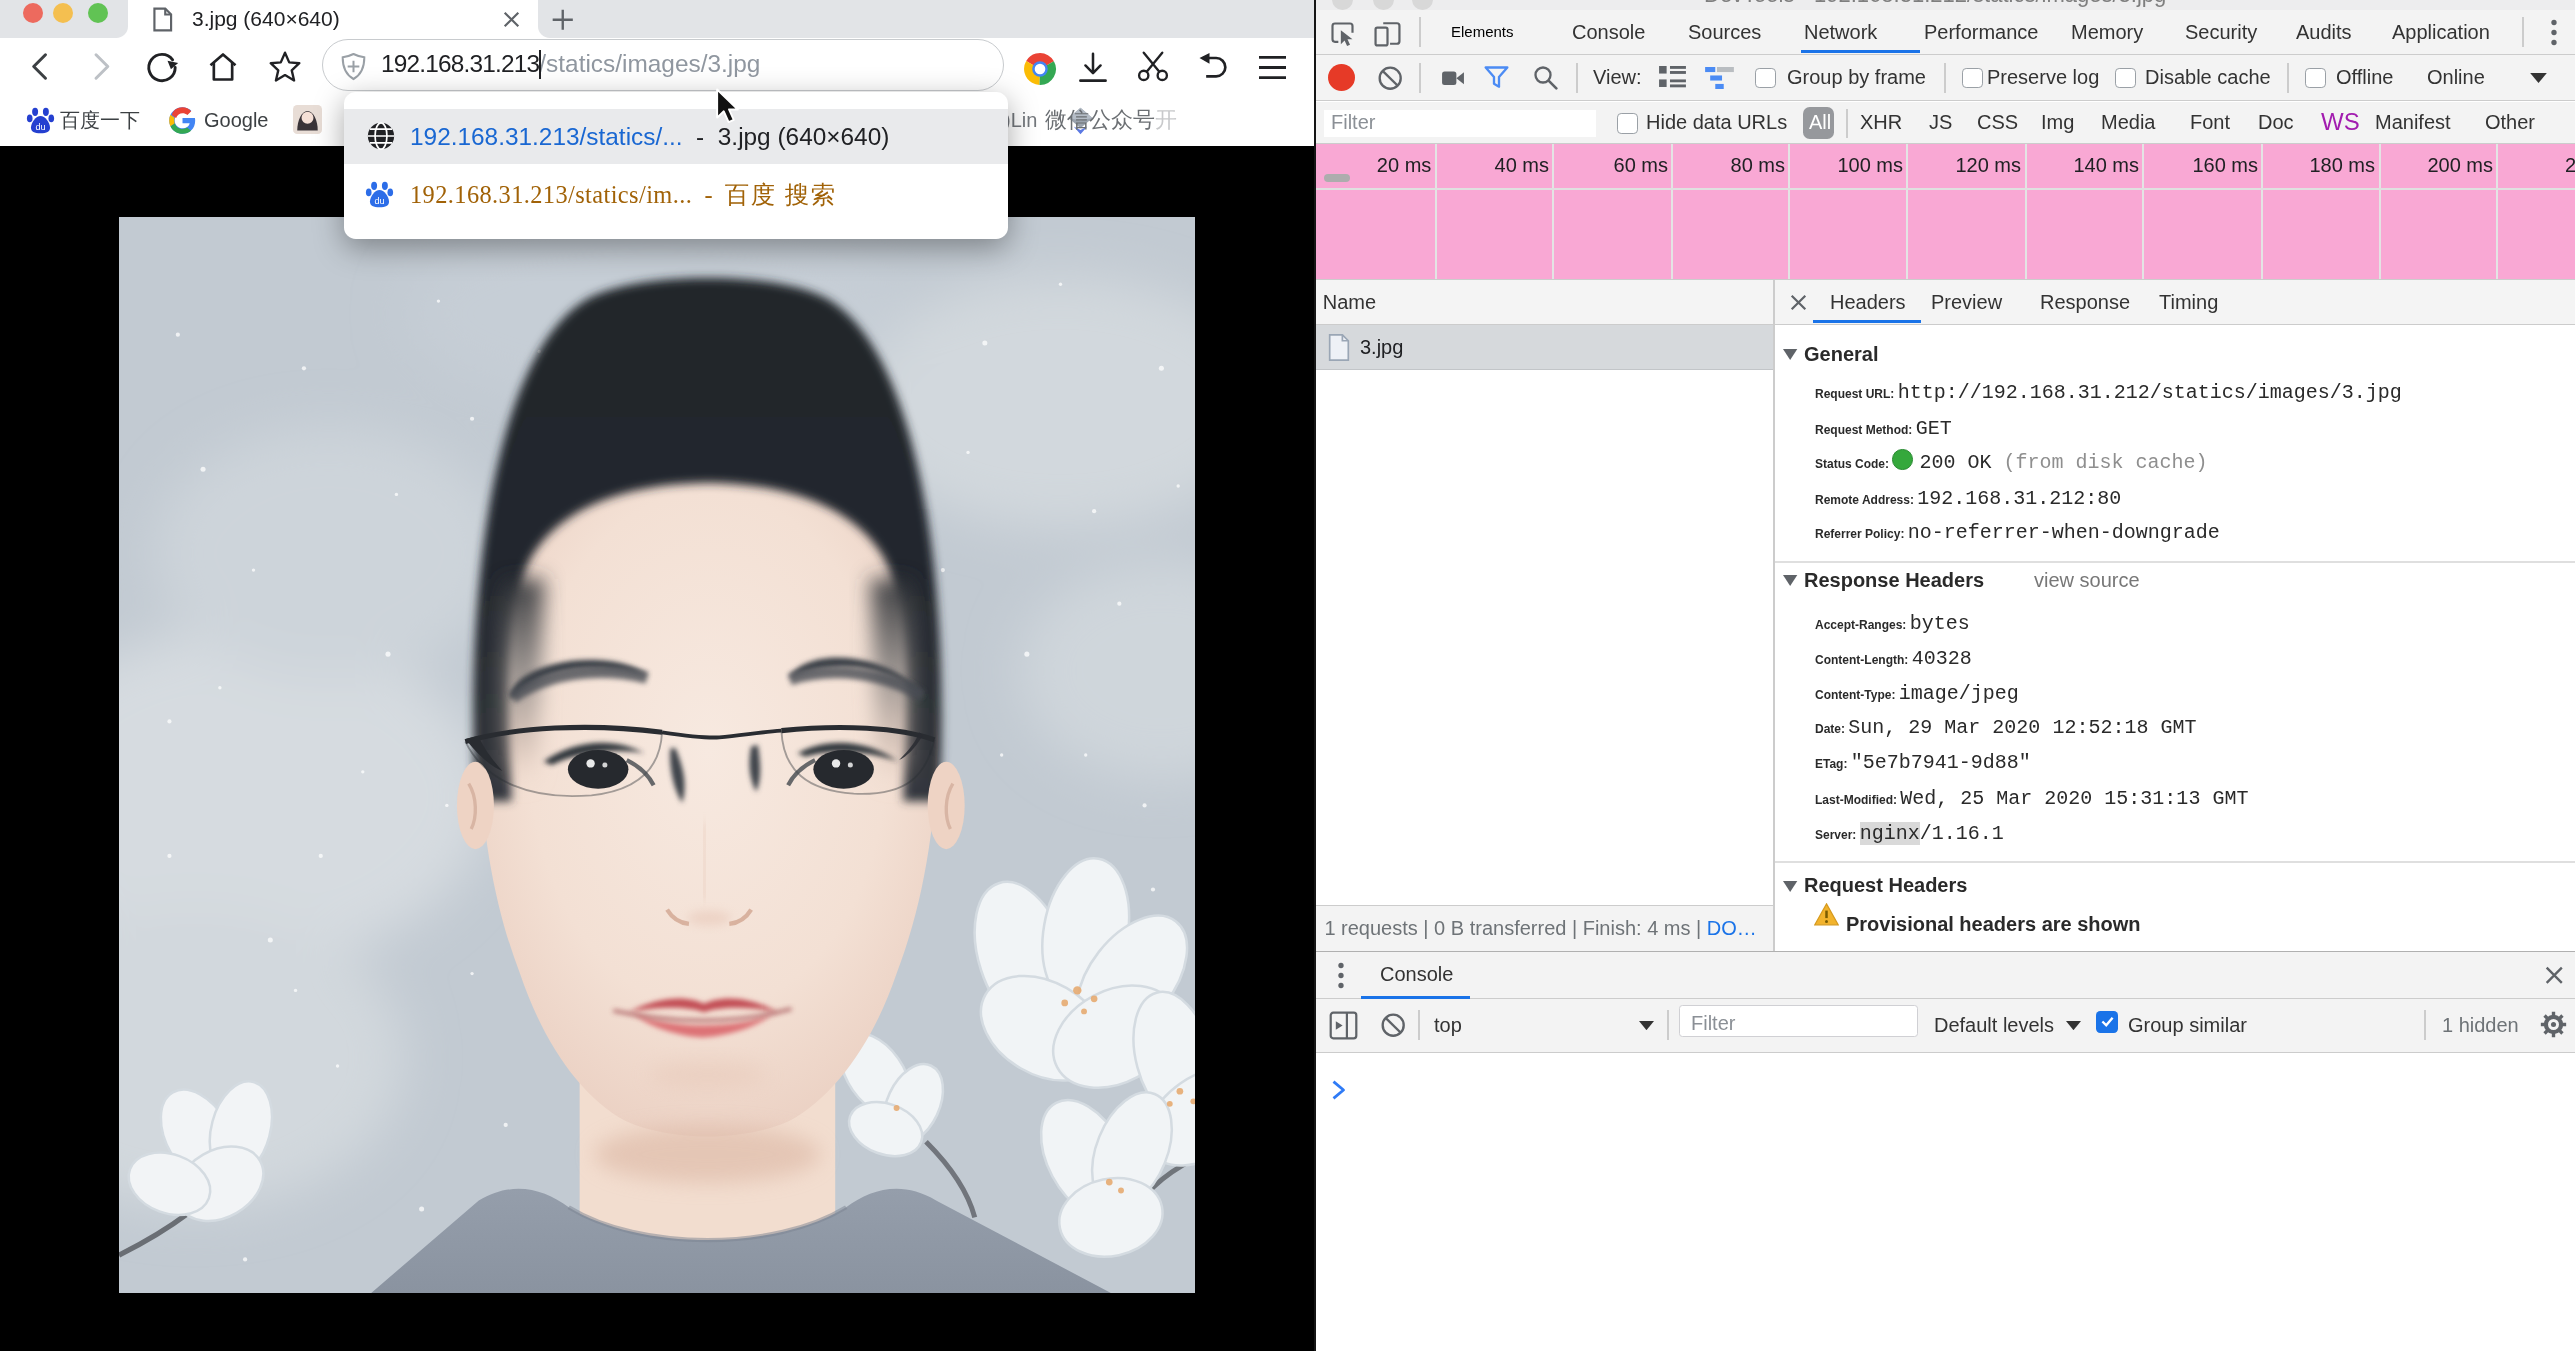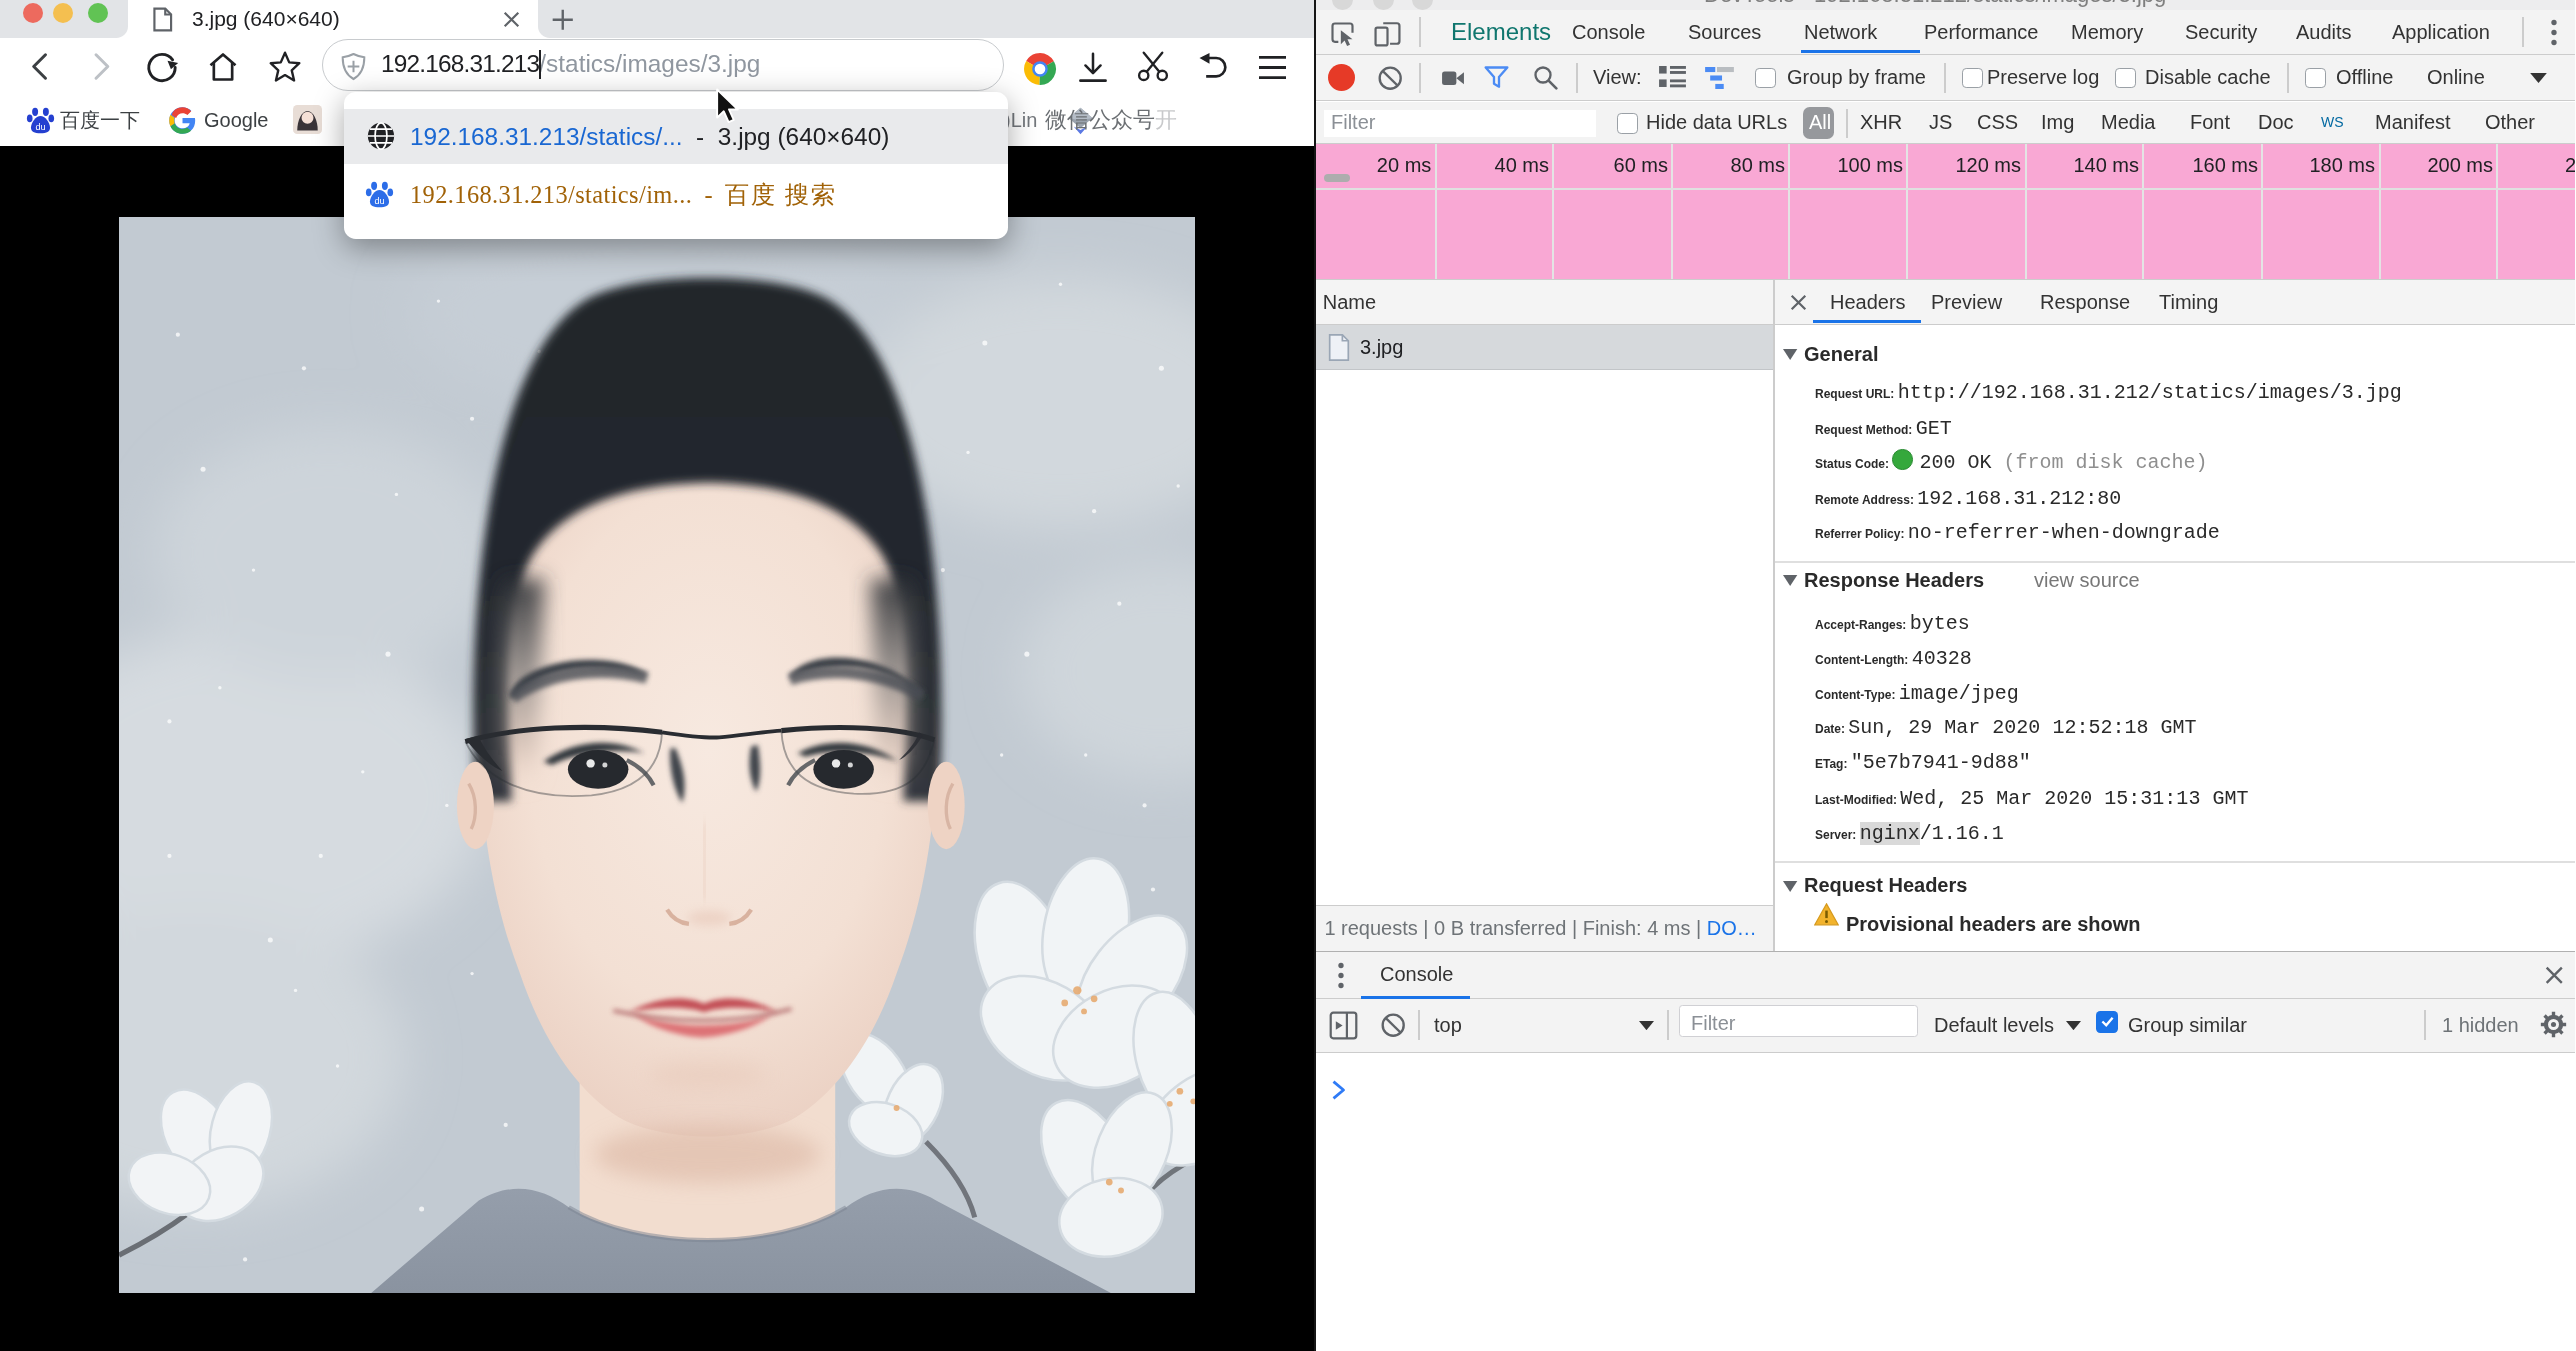--- a/index.html
+++ b/index.html
@@ -357,21 +357,21 @@
     <svg class="abs" style="left:14.3px;top:11px;" width="25" height="25" viewBox="0 0 30 30">
       <path d="M12 3 H6 Q3 3 3 6 V22 Q3 25 6 25 H10" fill="none" stroke="#5f6368" stroke-width="2.6"></path>
       <path d="M12 3 H24 Q27 3 27 6 V14" fill="none" stroke="#5f6368" stroke-width="2.6"></path>
       <path d="M13 11 L13 28 L17.5 23.5 L20.5 30 L24 28.5 L21 22 L27 22 Z" fill="#5f6368"></path>
     </svg>
     <svg class="abs" style="left:57px;top:9.2px;" width="29" height="29" viewBox="0 0 34 34">
       <path d="M12 5 H28 Q31 5 31 8 V26 Q31 29 28 29 H20" fill="none" stroke="#5f6368" stroke-width="2.6"></path>
       <rect x="3" y="10" width="14" height="21" rx="2" fill="#f3f3f3" stroke="#5f6368" stroke-width="2.6"></rect>
     </svg>
     <div class="abs" style="left:103px;top:6.7px;width:1.7px;height:30px;background:#ccc;"></div>
-    <div class="txt" style="left:135px;top:0;height:44px;line-height:44px;font-size:24px;color:#0f766e;text-align:right;">Elements</div>
+    <div class="txt" style="left:135px;top:0;height:44px;line-height:44px;font-size:15px;color:#000000;text-align:right;">Elements</div>
     <div class="txt" style="left:256px;top:0;height:44px;line-height:44px;font-size:20px;color:#333;">Console</div>
     <div class="txt" style="left:372px;top:0;height:44px;line-height:44px;font-size:20px;color:#333;">Sources</div>
     <div class="txt" style="left:488px;top:0;height:44px;line-height:44px;font-size:20px;color:#333;">Network</div>
     <div class="txt" style="left:608px;top:0;height:44px;line-height:44px;font-size:20px;color:#333;">Performance</div>
     <div class="txt" style="left:755px;top:0;height:44px;line-height:44px;font-size:20px;color:#333;">Memory</div>
     <div class="txt" style="left:869px;top:0;height:44px;line-height:44px;font-size:20px;color:#333;">Security</div>
     <div class="txt" style="left:980px;top:0;height:44px;line-height:44px;font-size:20px;color:#333;">Audits</div>
     <div class="txt" style="left:1076px;top:0;height:44px;line-height:44px;font-size:20px;color:#333;">Application</div>
     <div class="abs" style="left:485px;top:40px;width:119px;height:3.4px;background:#1a73e8;"></div>
     <div class="abs" style="left:1206px;top:6.7px;width:1.7px;height:30px;background:#ccc;"></div>
@@ -440,21 +440,21 @@
     <div class="abs" style="left:487px;top:5px;width:31px;height:32px;background:#96989c;border-radius:6.7px;"></div>
     <div class="txt" style="left:493px;top:0;height:40px;line-height:40px;font-size:20px;color:#fff;">All</div>
     <div class="abs" style="left:530px;top:6.7px;width:1.7px;height:29px;background:#ccc;"></div>
     <div class="txt" style="left:544px;top:0;height:40px;line-height:40px;font-size:20px;color:#333;">XHR</div>
     <div class="txt" style="left:613px;top:0;height:58px;line-height:40px;font-size:20px;color:#333;">JS</div>
     <div class="txt" style="left:661px;top:0;height:40px;line-height:40px;font-size:20px;color:#333;">CSS</div>
     <div class="txt" style="left:725px;top:0;height:40px;line-height:40px;font-size:20px;color:#333;">Img</div>
     <div class="txt" style="left:785px;top:0;height:40px;line-height:40px;font-size:20px;color:#333;">Media</div>
     <div class="txt" style="left:874px;top:0;height:47px;line-height:40px;font-size:20px;color:#333;">Font</div>
     <div class="txt" style="left:942px;top:0;height:40px;line-height:40px;font-size:20px;color:#333;">Doc</div>
-    <div class="txt" style="left:1005px;top:0;height:48px;line-height:40px;font-size:14px;color:#0369a1;">WS</div>
+    <div class="txt" style="left:1005px;top:0;height:48px;line-height:40px;font-size:24px;color:#a21caf;">WS</div>
     <div class="txt" style="left:1059px;top:0;height:40px;line-height:40px;font-size:20px;color:#333;">Manifest</div>
     <div class="txt" style="left:1169px;top:0;height:40px;line-height:40px;font-size:20px;color:#333;">Other</div>
   </div>
 
   <div class="abs" id="timeline" style="left:0;top:144px;width:1259px;height:136px;background:#f9a8d4;border-bottom:1.7px solid #ccc;box-sizing:border-box;overflow:hidden;">
     <div class="gline" style="left:119px;"></div>
         <div class="gline" style="left:236px;"></div>
         <div class="gline" style="left:355px;"></div>
         <div class="gline" style="left:472px;"></div>
         <div class="gline" style="left:590px;"></div>

